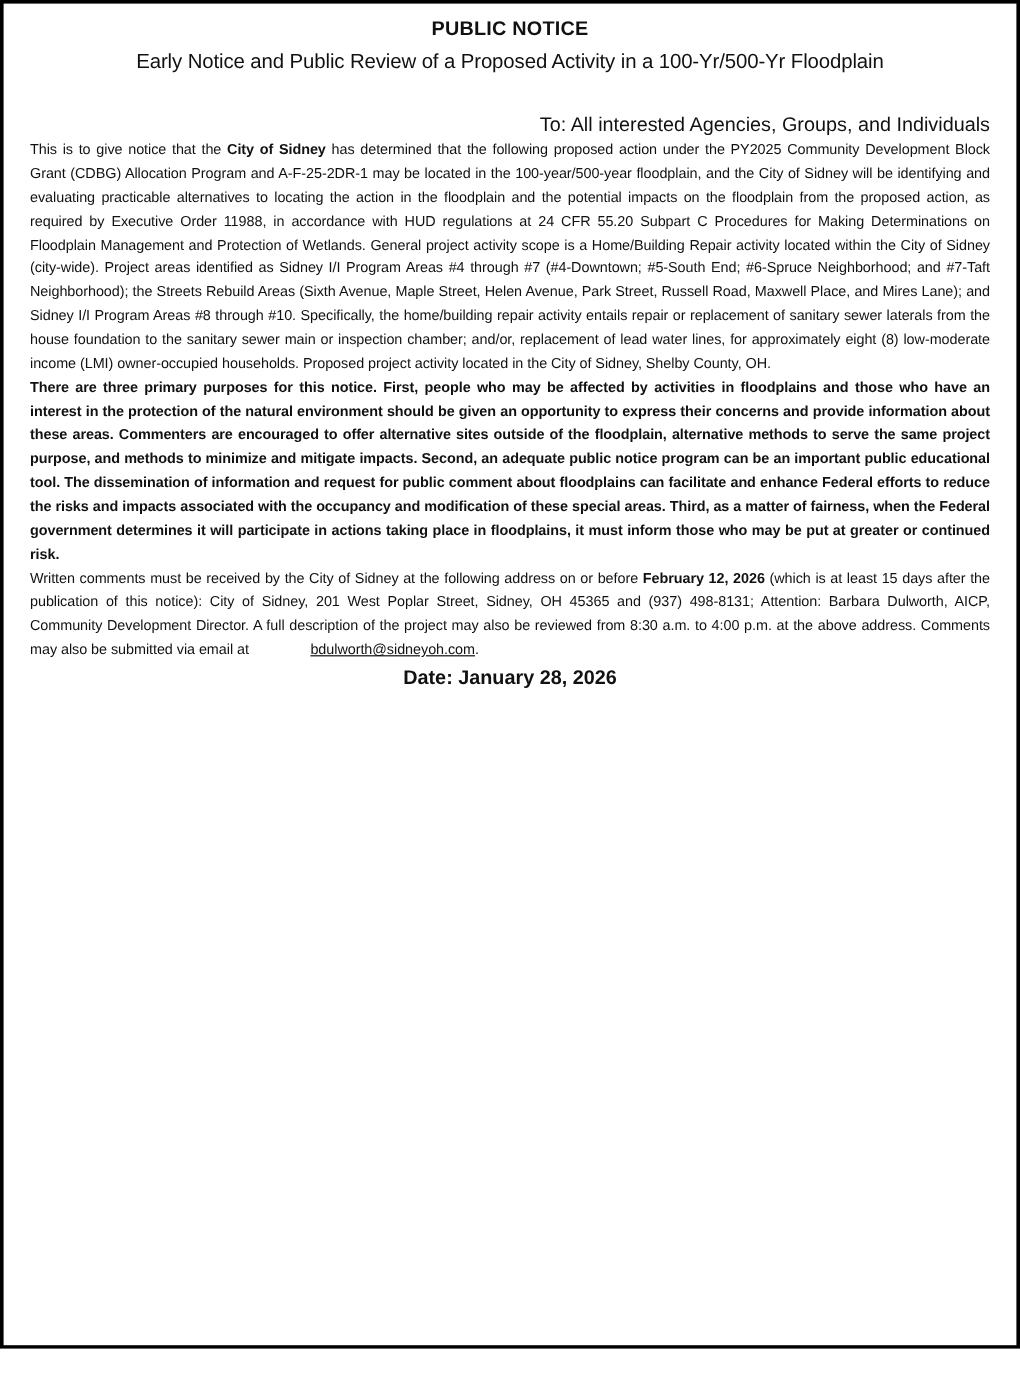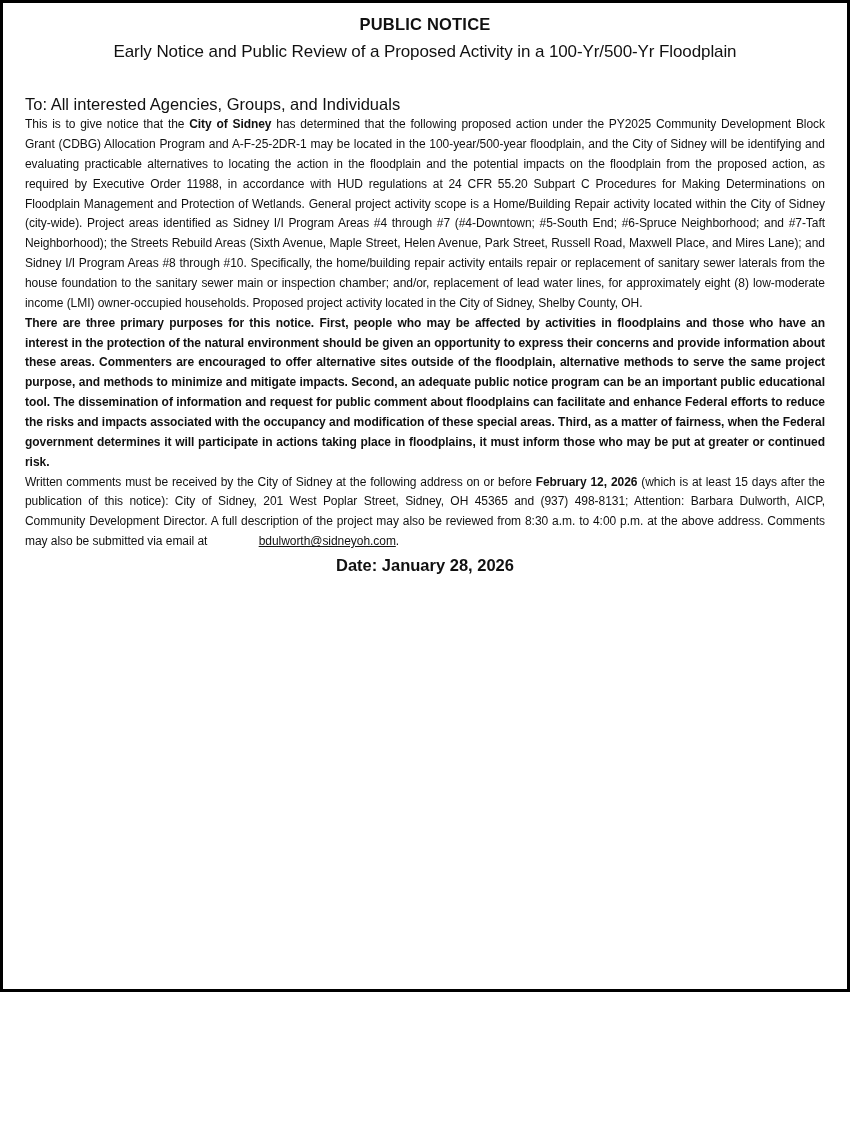--- a/index.html
+++ b/index.html
@@ -2,21 +2,21 @@
 <html><head>
 <meta charset="utf-8">
 <style>
   html, body {
     margin: 0;
     padding: 0;
     background: #ffffff;
   }
   .page {
     width: 850px;
-    height: 992px;
+    height: 1124px;
     box-sizing: border-box;
     background: #ffffff;
     border: 3px solid #000000;
     font-family: "Liberation Sans", sans-serif;
     color: #111111;
     overflow: hidden;
     position: relative;
   }
   .inner {
     padding: 11px 22px 0 22px;
@@ -34,21 +34,21 @@
     font-weight: normal;
     font-size: 17px;
     line-height: 1.3;
     margin: 6px 0 0 0;
     letter-spacing: -0.1px;
   }
   .to-line {
     font-size: 16.5px;
     line-height: 1.3;
     margin: 31px 0 0 0;
-    text-align: left;
+    text-align: right;
   }
   p.body-par {
     font-size: 12px;
     line-height: 1.655;
     text-align: justify;
     text-justify: inter-word;
     margin: 0;
     letter-spacing: -0.05px;
   }
   .par-gap-1 { margin-top: 29px; }

